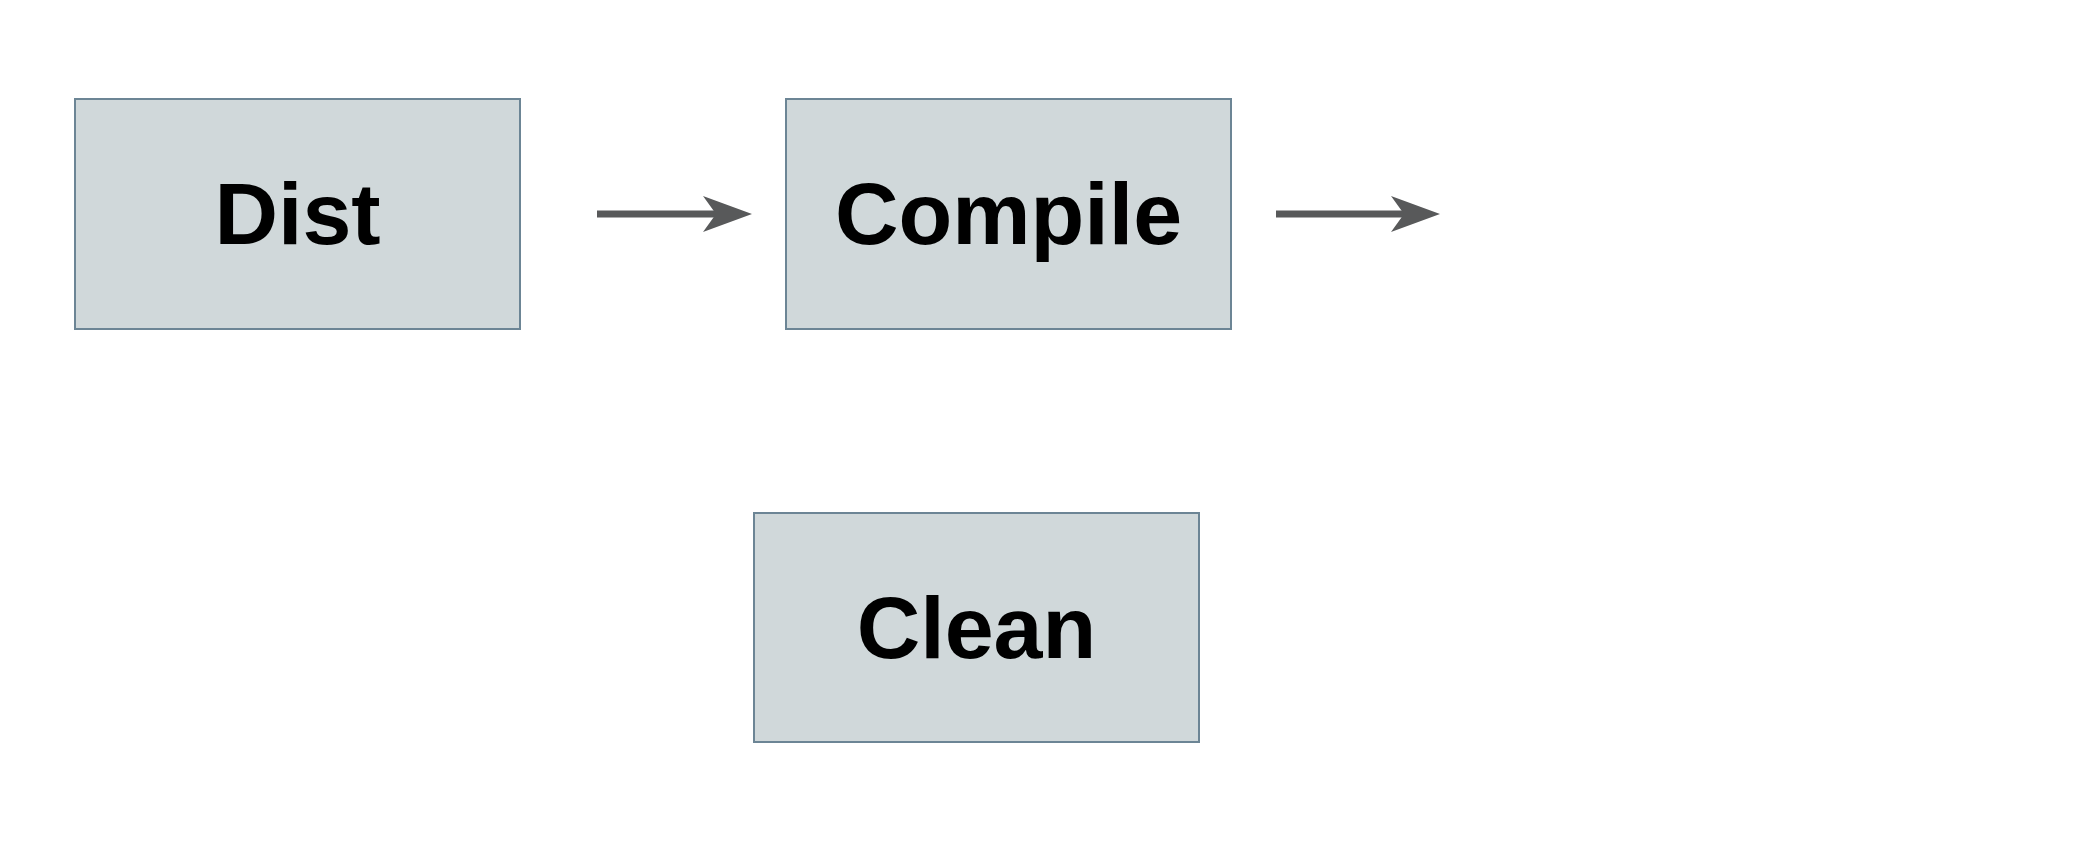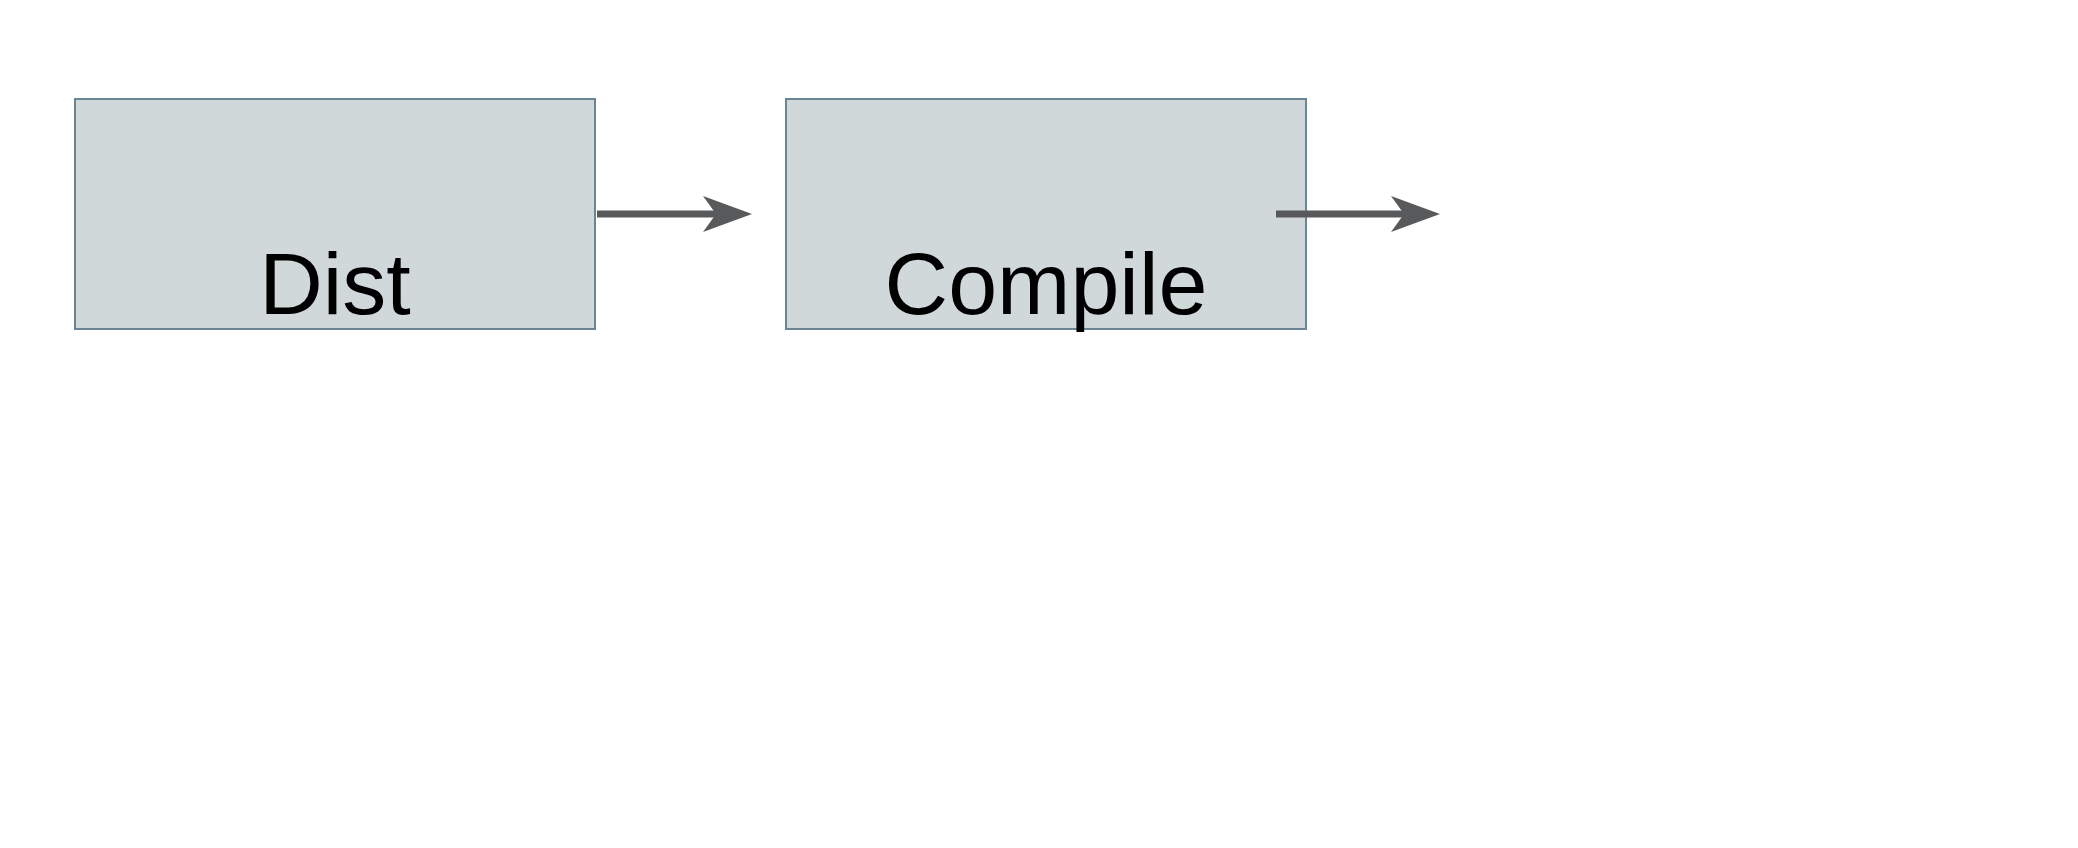--- a/index.html
+++ b/index.html
@@ -18,27 +18,28 @@
   .canvas {
     position: relative;
     width: 2078px;
     height: 848px;
     background: var(--background);
     overflow: hidden;
     font-family: "Liberation Sans", sans-serif;
   }
   .node {
     position: absolute;
-    width: 522px;
+    width: 447px;
     height: 232px;
     background: var(--node-fill);
     border: 2px solid var(--node-border);
     display: flex;
-    align-items: flex-end;
+    align-items: center;
     justify-content: center;
+    font-weight: bold;
   }
   .node-label {
     font-size: 88px;
     line-height: 1;
     color: var(--text);
     white-space: nowrap;
   }
   .node-dist    { left: 74px;   top: 98px;  }
   .node-compile { left: 753px;  top: 98px; margin-left: 32px;  }
   .node-init    { left: 1441px; top: 98px;  }
@@ -66,20 +67,23 @@
 
   <div class="node node-dist">
     <span class="node-label">Dist</span>
   </div>
 
   <div class="node node-compile">
     <span class="node-label">Compile</span>
   </div>
 
 
+  <div class="node node-clean">
+    <span class="node-label">Clean</span>
+  </div>
 
   <svg class="edge edge-1" width="155" height="44" viewBox="0 0 155 44" aria-hidden="true">
     <line x1="0" y1="22" x2="120" y2="22"></line>
     <polygon points="155,22 106,4 119,22 106,40"></polygon>
   </svg>
 
   <svg class="edge edge-2" width="164" height="44" viewBox="0 0 164 44" aria-hidden="true">
     <line x1="0" y1="22" x2="129" y2="22"></line>
     <polygon points="164,22 115,4 128,22 115,40"></polygon>
   </svg>

